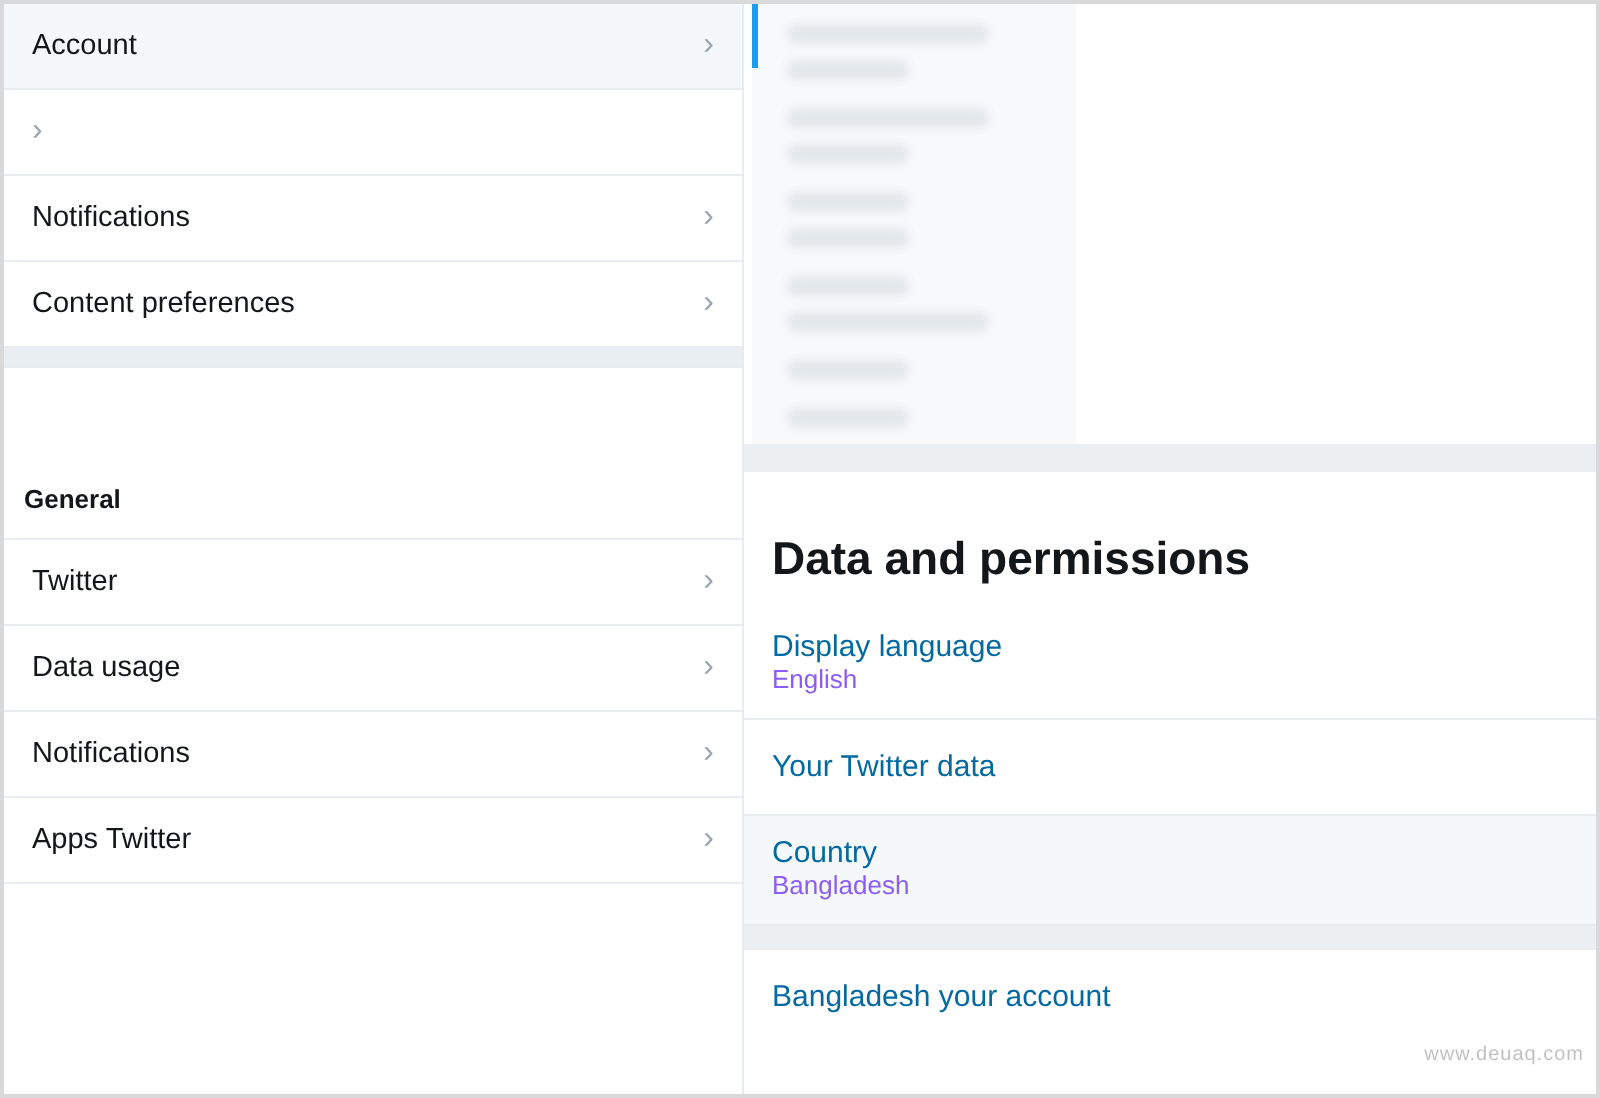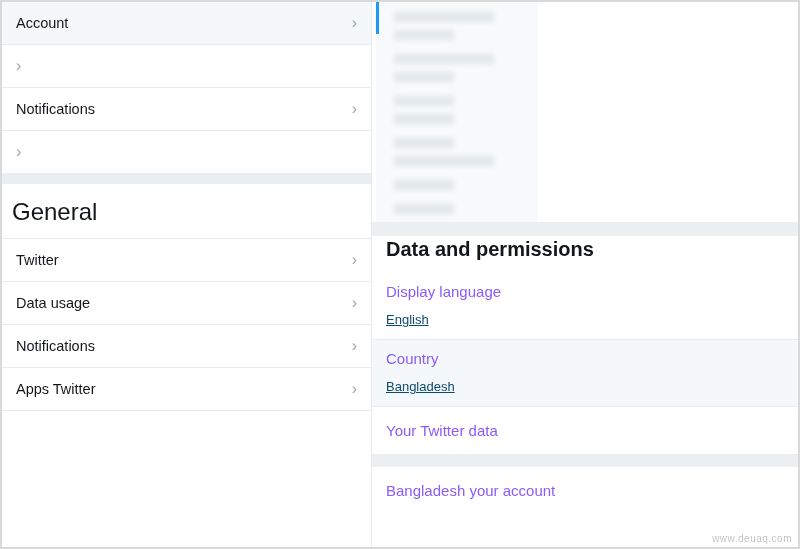--- a/index.html
+++ b/index.html
@@ -24,23 +24,24 @@
     color: #14171a;
     cursor: pointer;
     background: #fff;
   }
   .nav-item.selected { background: #f5f8fa; }
   .nav-item .chev { color: #9aa6b0; font-size: 16px; }
 
   .section-gap { height: 10px; background: #e9eef2; border-bottom: 1px solid #e6ecf0; }
 
   .section-title {
-    font-weight: 400; font-size: 24px;
+    font-weight: 700; font-size: 13px;
     padding: 14px 10px 12px 10px;
     border-bottom: 1px solid #e6ecf0;
+    margin-top: 44px;
   }
 
   
   .blur-block {
     height: 220px;
     background: #f7f9fa;
     position: relative;
     margin-left: 4px;
     margin-right: 260px;
   }
@@ -50,36 +51,36 @@
     background:#1d9bf0;
   }
   .blur-lines { padding: 10px 16px 0 18px; }
   .bl { height: 10px; border-radius: 3px; background: #e3e8ec; margin-bottom: 8px; filter: blur(2px); }
   .bl.s { width: 60px; height: 10px; }
   .bl.m { width: 100px; }
   .bl.pair-gap { margin-top: 14px; }
   .grey-band { height: 14px; background: #eceff2; }
 
   .dp-title {
-    font-weight: 800; font-size: 20px;
-    padding: 2px 14px 12px 14px;
+    font-weight: 800; font-size: 23px;
+    padding: 30px 14px 12px 14px;
   }
   .dp-row {
     padding: 10px 14px 12px 14px;
     border-bottom: 1px solid #e6ecf0;
     cursor: pointer;
   }
   .dp-row.hl { background: #f5f8fa; }
-  .dp-row .label { font-size: 15px; color: #8b5cf6; }
-  .dp-row .sub { font-size: 13px; color: #0c4a6e; margin-top: 12px; text-decoration: underline; }
+  .dp-row .label { font-size: 15px; color: #0369a1; }
+  .dp-row .sub { font-size: 13px; color: #8b5cf6; margin-top: 0; }
   .dp-row.single { padding: 15px 14px; }
   .thick-sep { height: 12px; background: #eceff2; }
 
   .watermark {
-    position: absolute; right: 6px; bottom: 3px;
+    position: absolute; right: 6px; bottom: 14px;
     font-size: 10px; color: rgba(0,0,0,0.25);
     letter-spacing: 0.5px;
   }
 </style>
 </head>
 <body>
 
 <div class="container">
 
   <nav class="sidebar">
@@ -88,20 +89,21 @@
       <span class="chev">›</span>
     </div>
     <div class="nav-item">
       <span class="chev">›</span>
     </div>
     <div class="nav-item">
       <span>Notifications</span>
       <span class="chev">›</span>
     </div>
     <div class="nav-item">
+      <span>Content preferences</span>
       <span class="chev">›</span>
     </div>
 
     <div class="section-gap"></div>
     <div class="section-title">General</div>
 
     <div class="nav-item">
       <span>Twitter</span>
       <span class="chev">›</span>
     </div>
@@ -136,26 +138,26 @@
     </div>
 
     <div class="grey-band"></div>
 
     <div class="dp-title">Data and permissions</div>
 
     <div class="dp-row">
       <div class="label">Display language</div>
       <div class="sub">English</div>
     </div>
+    <div class="dp-row single">
+      <div class="label">Your Twitter data</div>
+    </div>
     <div class="dp-row hl">
       <div class="label">Country</div>
       <div class="sub">Bangladesh</div>
-    </div>
-    <div class="dp-row single">
-      <div class="label">Your Twitter data</div>
     </div>
 
     <div class="thick-sep"></div>
 
     <div class="dp-row single" style="border-bottom:none">
       <div class="label">Bangladesh your account</div>
     </div>
 
   </section>
 </div>

